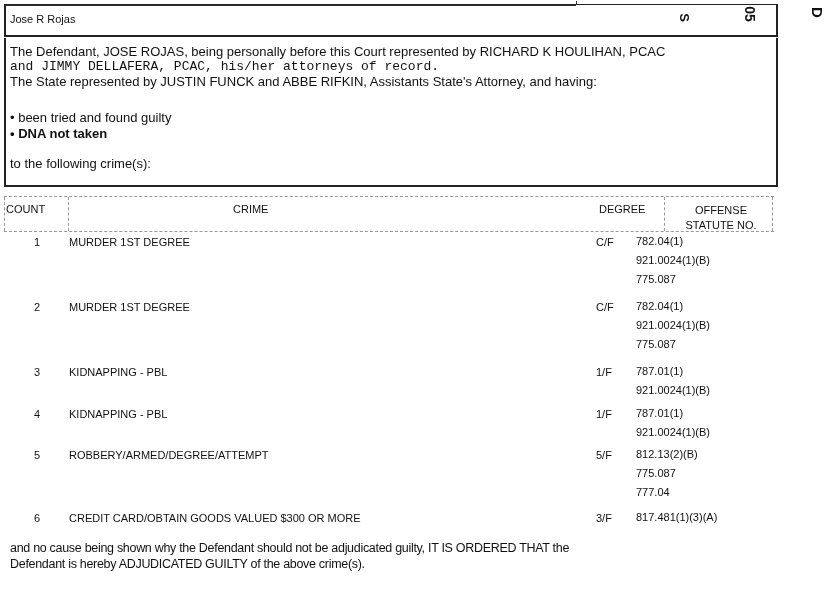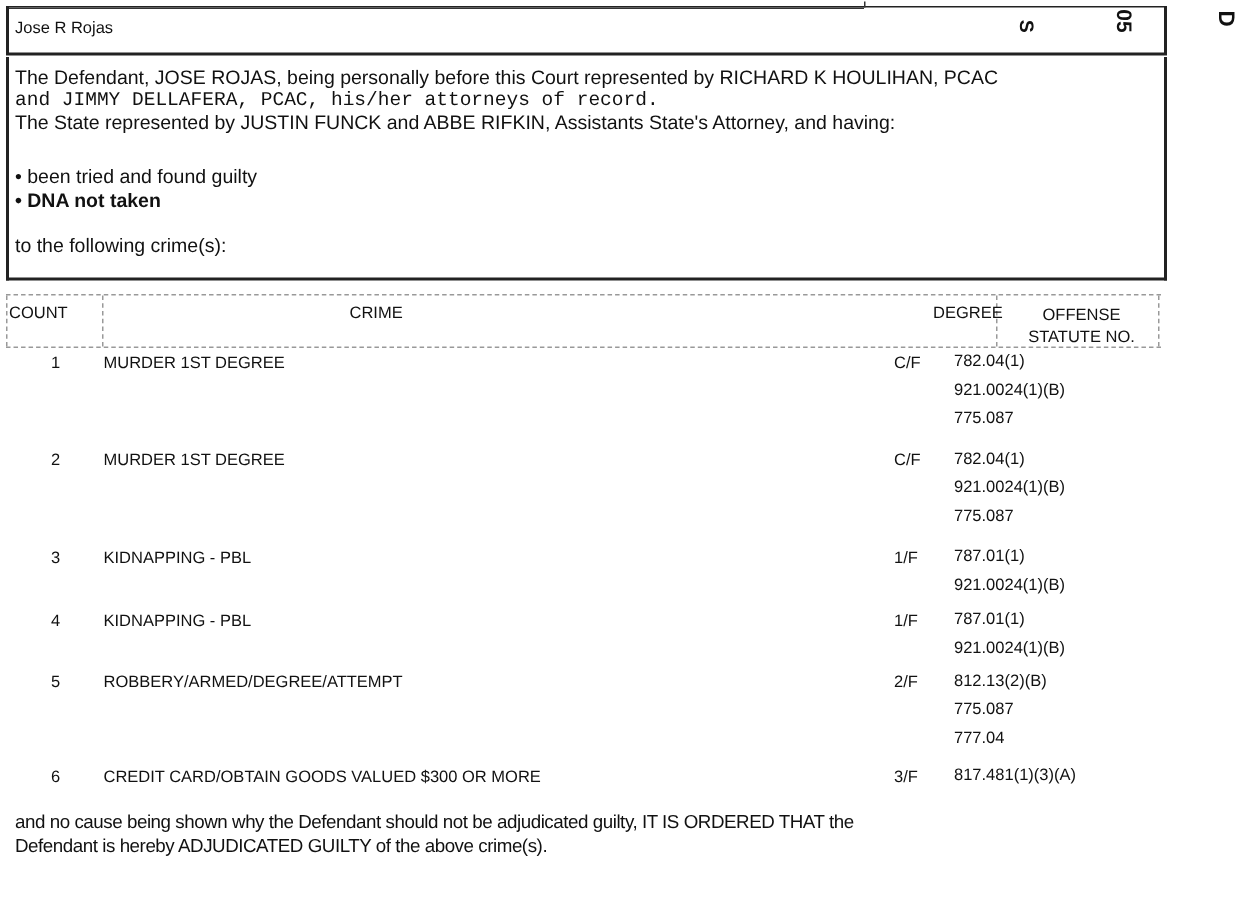--- a/index.html
+++ b/index.html
@@ -31,21 +31,21 @@
     .p2 { top: 74px; }
     .b1 { top: 110px; }
     .b2 { top: 126px; font-weight: bold; }
     .tail { top: 156px; }
 
     
     .th-row { left: 4px; top: 196px; width: 770px; height: 34px; border-top: 1px dashed #999; border-bottom: 1px dashed #999; }
     .th { position: absolute; font-size: 11px; text-transform: uppercase; }
     .th-count { left: 2px; top: 6px; }
     .th-crime { left: 229px; top: 6px; text-align: right; }
-    .th-degree { left: 618px; top: 6px; }
+    .th-degree { left: 595px; top: 6px; }
     .th-statute { left: 670px; top: 6px; width: 94px; text-align: center; line-height: 15px; }
     .vsep { position:absolute; top:0; height: 34px; border-left: 1px dashed #999; }
 
     .row-count { font-size: 11px; width: 20px; text-align: center; }
     .row-crime { font-size: 11px; left: 69px; }
     .row-degree { font-size: 11px; left: 596px; }
     .row-statute { font-size: 11px; left: 636px; line-height: 19px; }
 
     .closing { left: 10px; top: 540px; font-size: 12.5px; line-height: 16px; letter-spacing: -0.3px; }
   </style>
@@ -112,21 +112,21 @@
 <div class="abs row-count" style="left:27px;top:408px">4</div>
 <div class="abs row-crime" style="top:408px">KIDNAPPING - PBL</div>
 <div class="abs row-degree" style="top:408px">1/F</div>
 <div class="abs row-statute" style="top:404px">
   <div>787.01(1)</div>
   <div>921.0024(1)(B)</div>
 </div>
 
 <div class="abs row-count" style="left:27px;top:449px">5</div>
 <div class="abs row-crime" style="top:449px">ROBBERY/ARMED/DEGREE/ATTEMPT</div>
-<div class="abs row-degree" style="top:449px">2/F</div>
+<div class="abs row-degree" style="top:449px">5/F</div>
 <div class="abs row-statute" style="top:445px">
   <div>812.13(2)(B)</div>
   <div>775.087</div>
   <div>777.04</div>
 </div>
 
 <div class="abs row-count" style="left:27px;top:512px">6</div>
 <div class="abs row-crime" style="top:512px">CREDIT CARD/OBTAIN GOODS VALUED $300 OR MORE</div>
 <div class="abs row-degree" style="top:512px">3/F</div>
 <div class="abs row-statute" style="top:508px">

